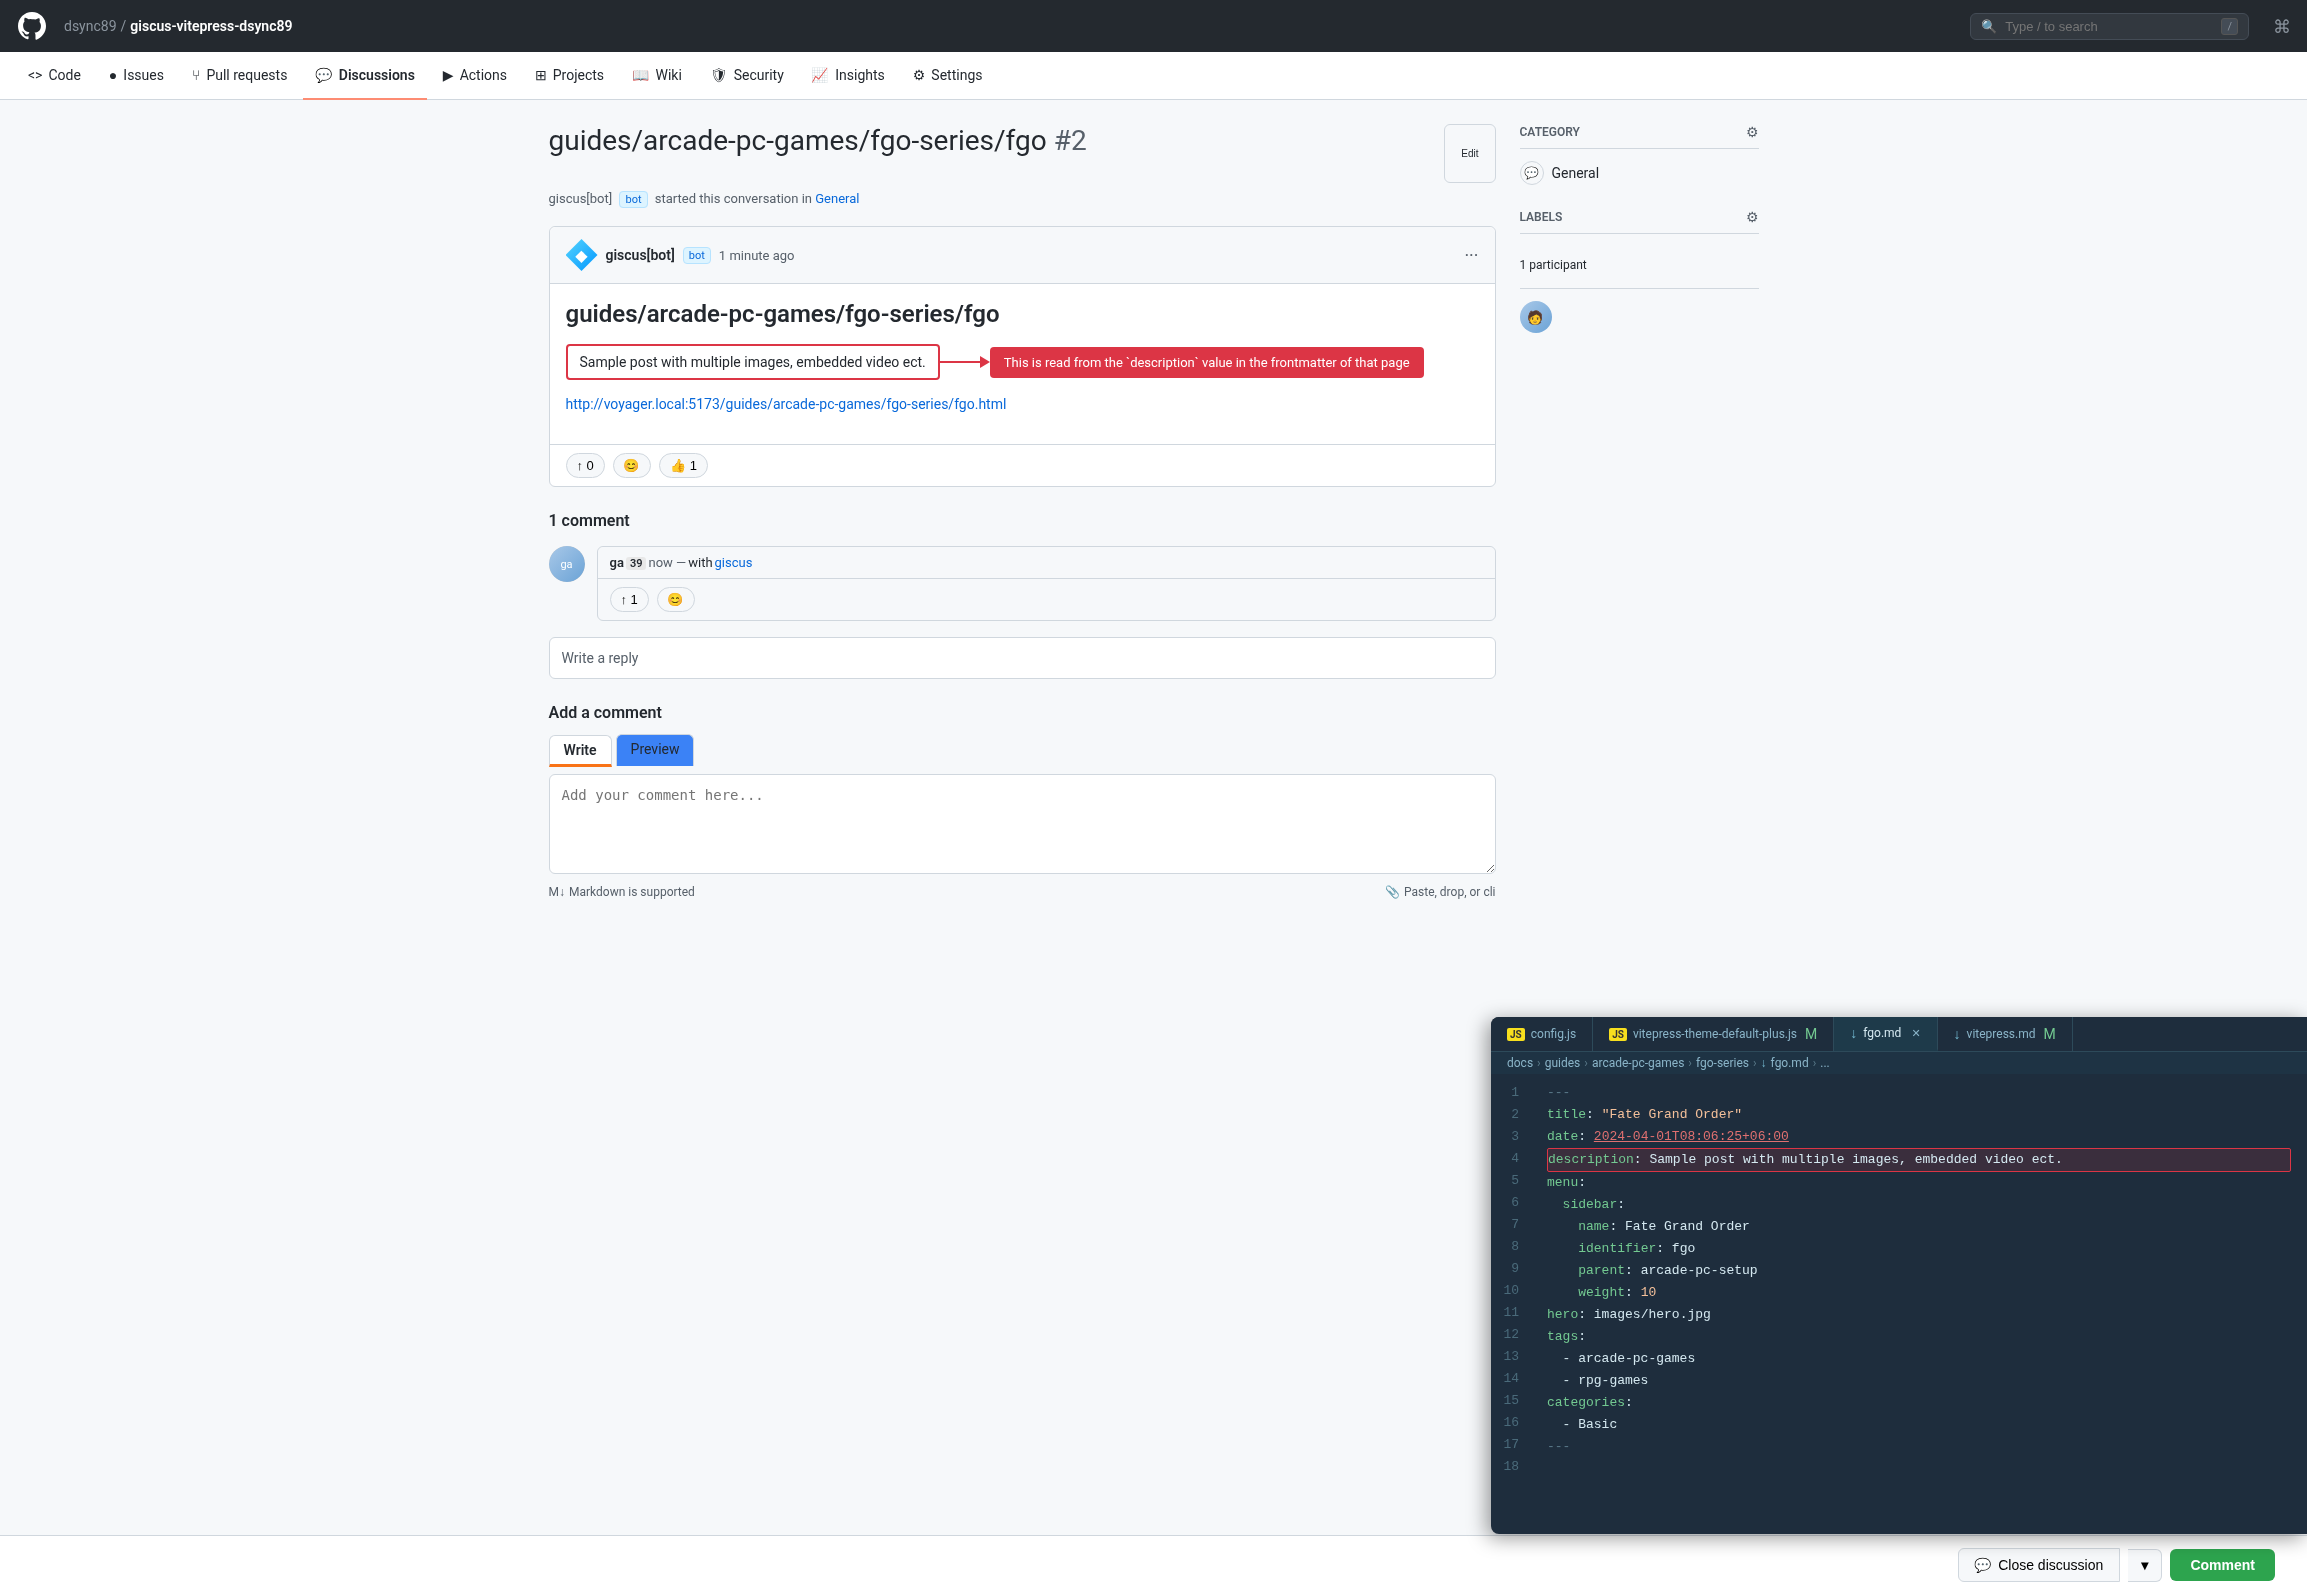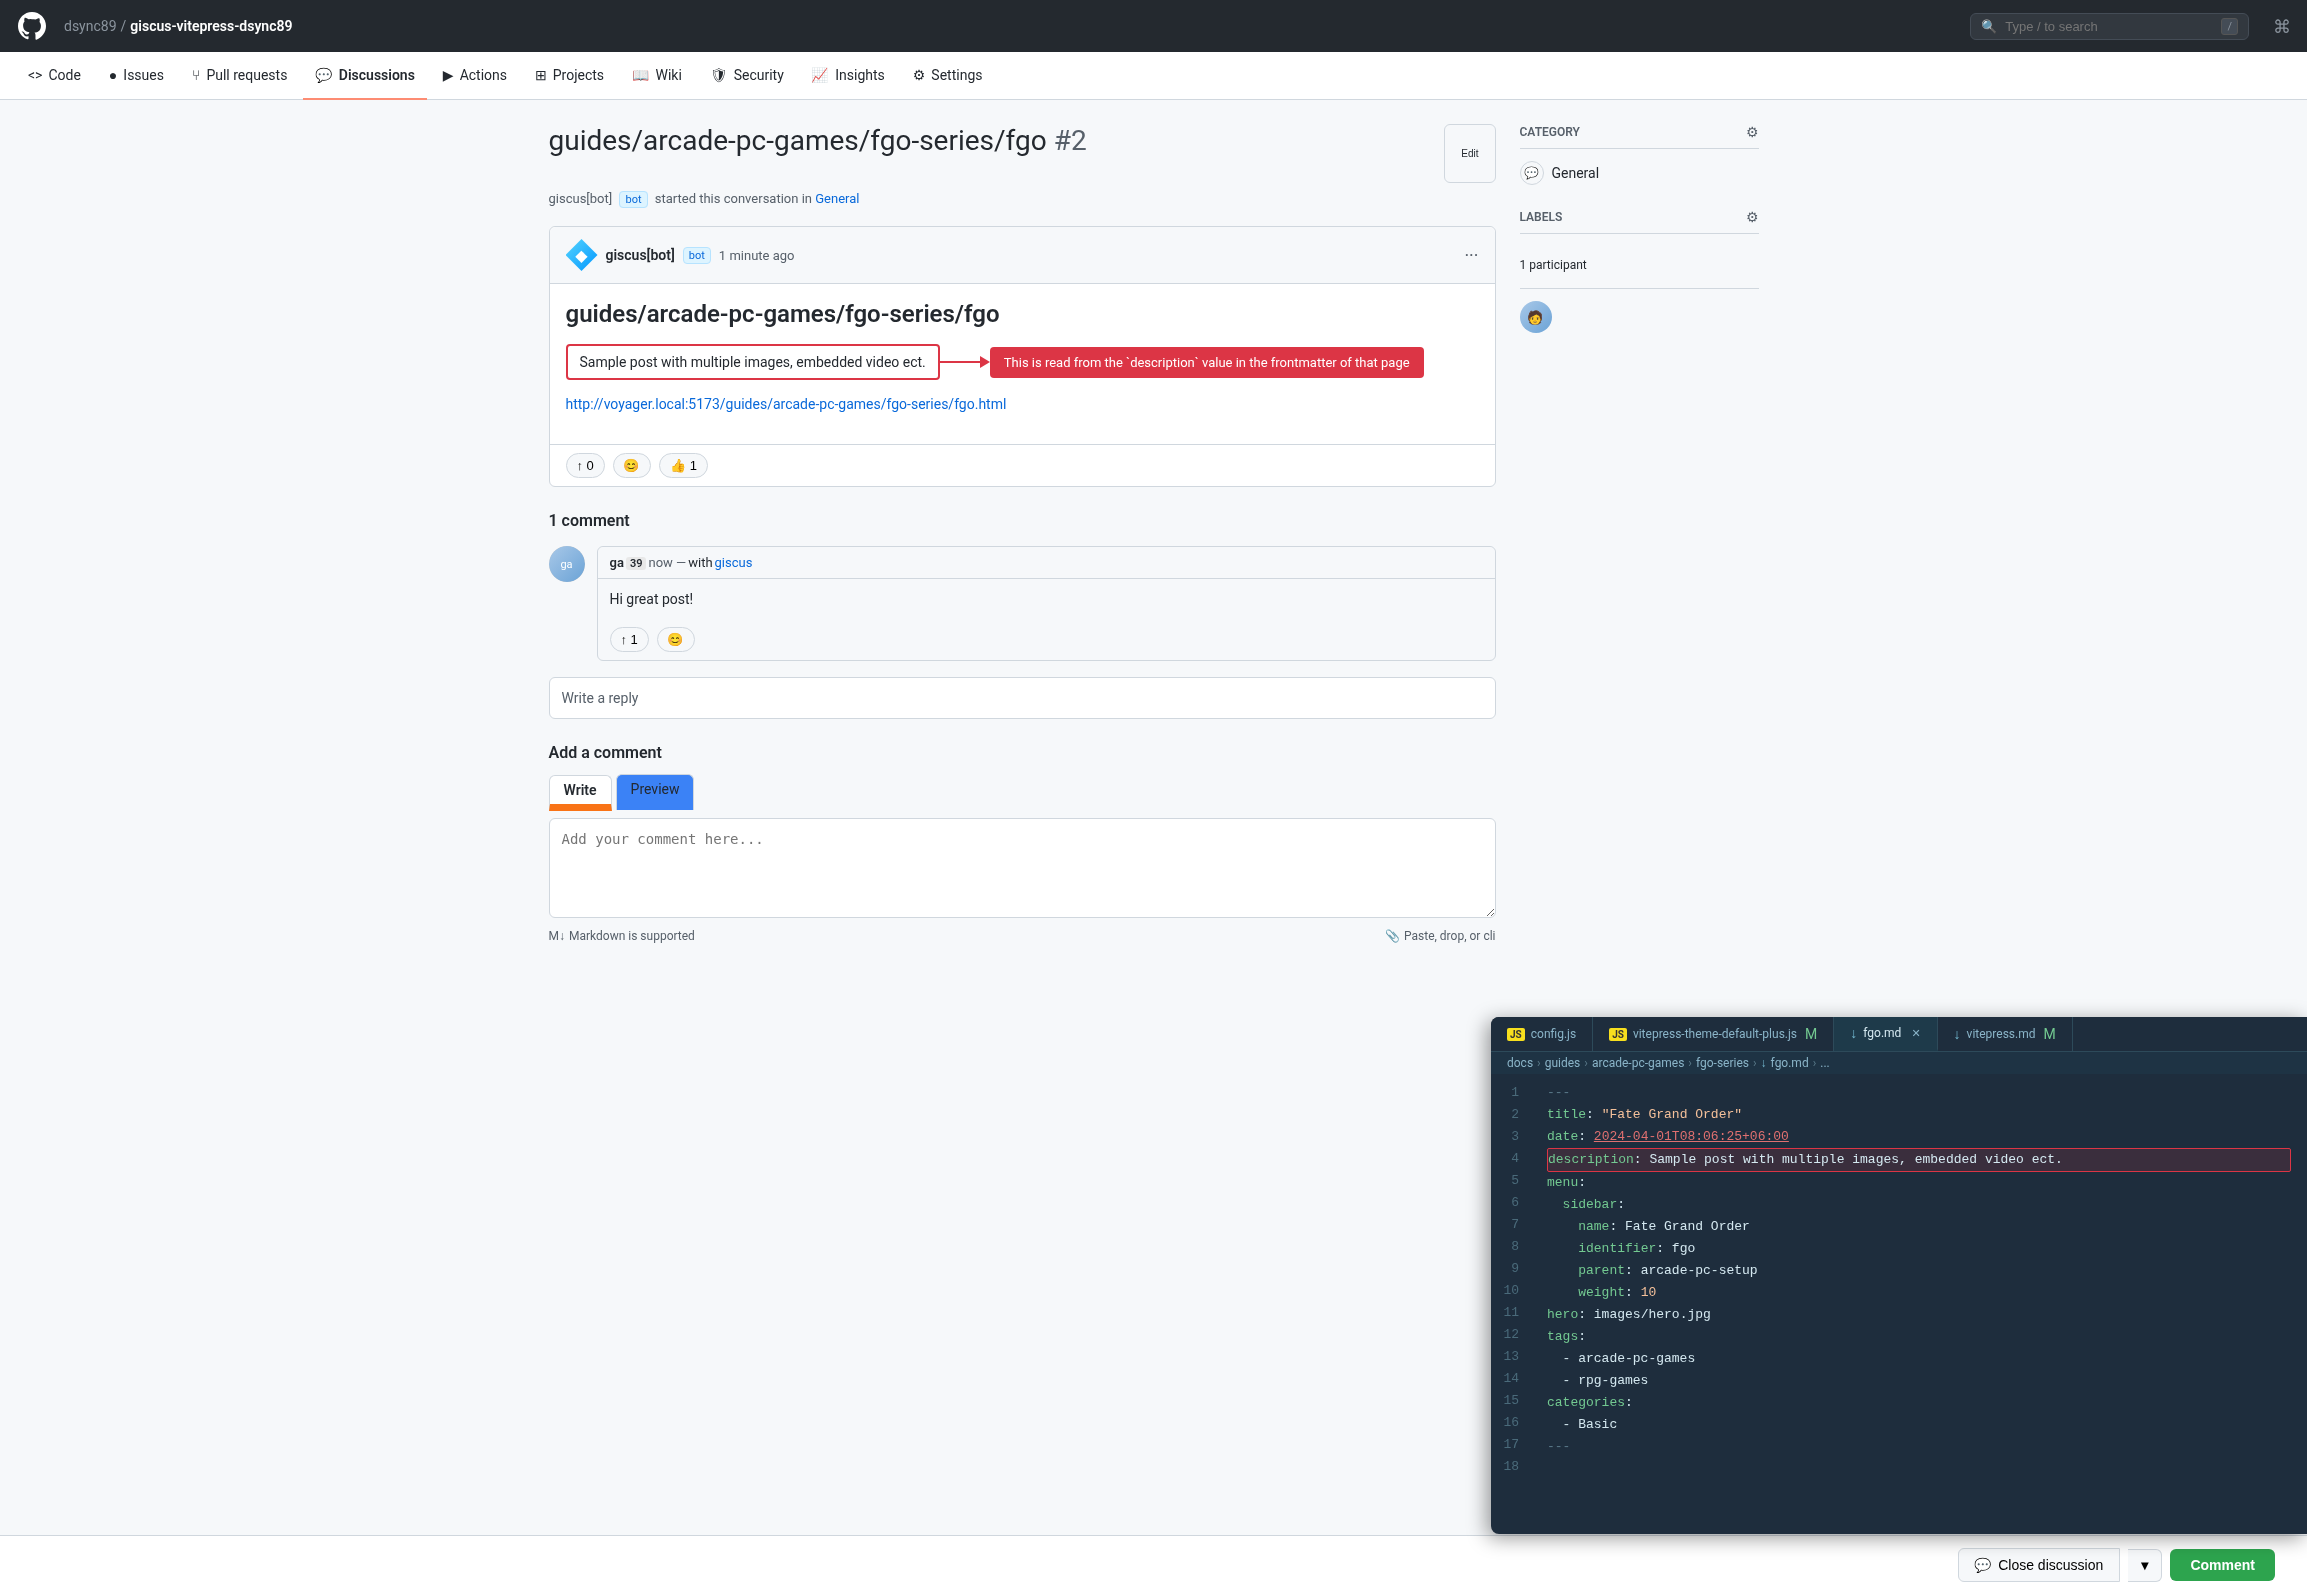--- a/index.html
+++ b/index.html
@@ -67,21 +67,21 @@
     .comment-giscus-link { color: #0969da; text-decoration: none; }
     .comment-body { padding: 12px; font-size: 14px; }
     .comment-reactions { padding: 8px 12px; display: flex; gap: 8px; }
     .write-reply-area { border: 1px solid #d0d7de; border-radius: 6px; padding: 12px; color: #57606a; font-size: 14px; background: #fff; margin-top: 8px; }
 
     
     .add-comment { margin-bottom: 24px; }
     .add-comment-title { font-size: 16px; font-weight: 600; margin-bottom: 12px; }
     .comment-tabs { display: flex; gap: 4px; margin-bottom: 8px; }
     .comment-tab { padding: 6px 14px; border: 1px solid #d0d7de; border-bottom: none; border-radius: 6px 6px 0 0; background: #3b82f6; cursor: pointer; font-size: 14px; }
-    .comment-tab.active { background: #fff; font-weight: 600; border-bottom: 7px solid #f97316; position: relative; top: 1px; }
+    .comment-tab.active { background: #fff; font-weight: 600; border-bottom: 3px solid #f97316; position: relative; top: 1px; }
     .comment-textarea { width: 100%; border: 1px solid #d0d7de; border-radius: 6px; padding: 12px; font-size: 14px; color: #57606a; min-height: 100px; background: #fff; resize: vertical; }
     .comment-footer { display: flex; align-items: center; justify-content: space-between; margin-top: 8px; font-size: 12px; color: #57606a; }
     .markdown-hint { display: flex; align-items: center; gap: 4px; }
     .paste-hint { display: flex; align-items: center; gap: 4px; }
 
     
     .sidebar-section { margin-bottom: 24px; }
     .sidebar-section-header { display: flex; align-items: center; justify-content: space-between; padding-bottom: 8px; border-bottom: 1px solid #d0d7de; margin-bottom: 12px; }
     .sidebar-section-title { font-size: 12px; font-weight: 600; color: #57606a; text-transform: uppercase; }
     .sidebar-gear { color: #57606a; cursor: pointer; }
@@ -242,21 +242,20 @@
             <div style="width:100%;height:100%;background:linear-gradient(135deg,#a8c8e8,#6ba3d6);display:flex;align-items:center;justify-content:center;font-size:11px;color:#fff;">ga</div>
           </div>
         </div>
         <div class="comment-bubble">
           <div class="comment-header">
             <span class="comment-author">ga<span style="background:#e8e8e8;border-radius:3px;padding:0 4px;font-size:11px;margin-left:2px;">39</span></span>
             <span class="comment-time">now —</span>
             <span>with</span>
             <a class="comment-giscus-link">giscus</a>
           </div>
-          <div class="comment-body">Hi great post!</div>
           <div class="comment-reactions">
             <button class="reaction-btn">↑ 1</button>
             <button class="reaction-btn">😊</button>
           </div>
         </div>
       </div>
       <div class="write-reply-area">Write a reply</div>
     </div>
 
     <div class="add-comment">

